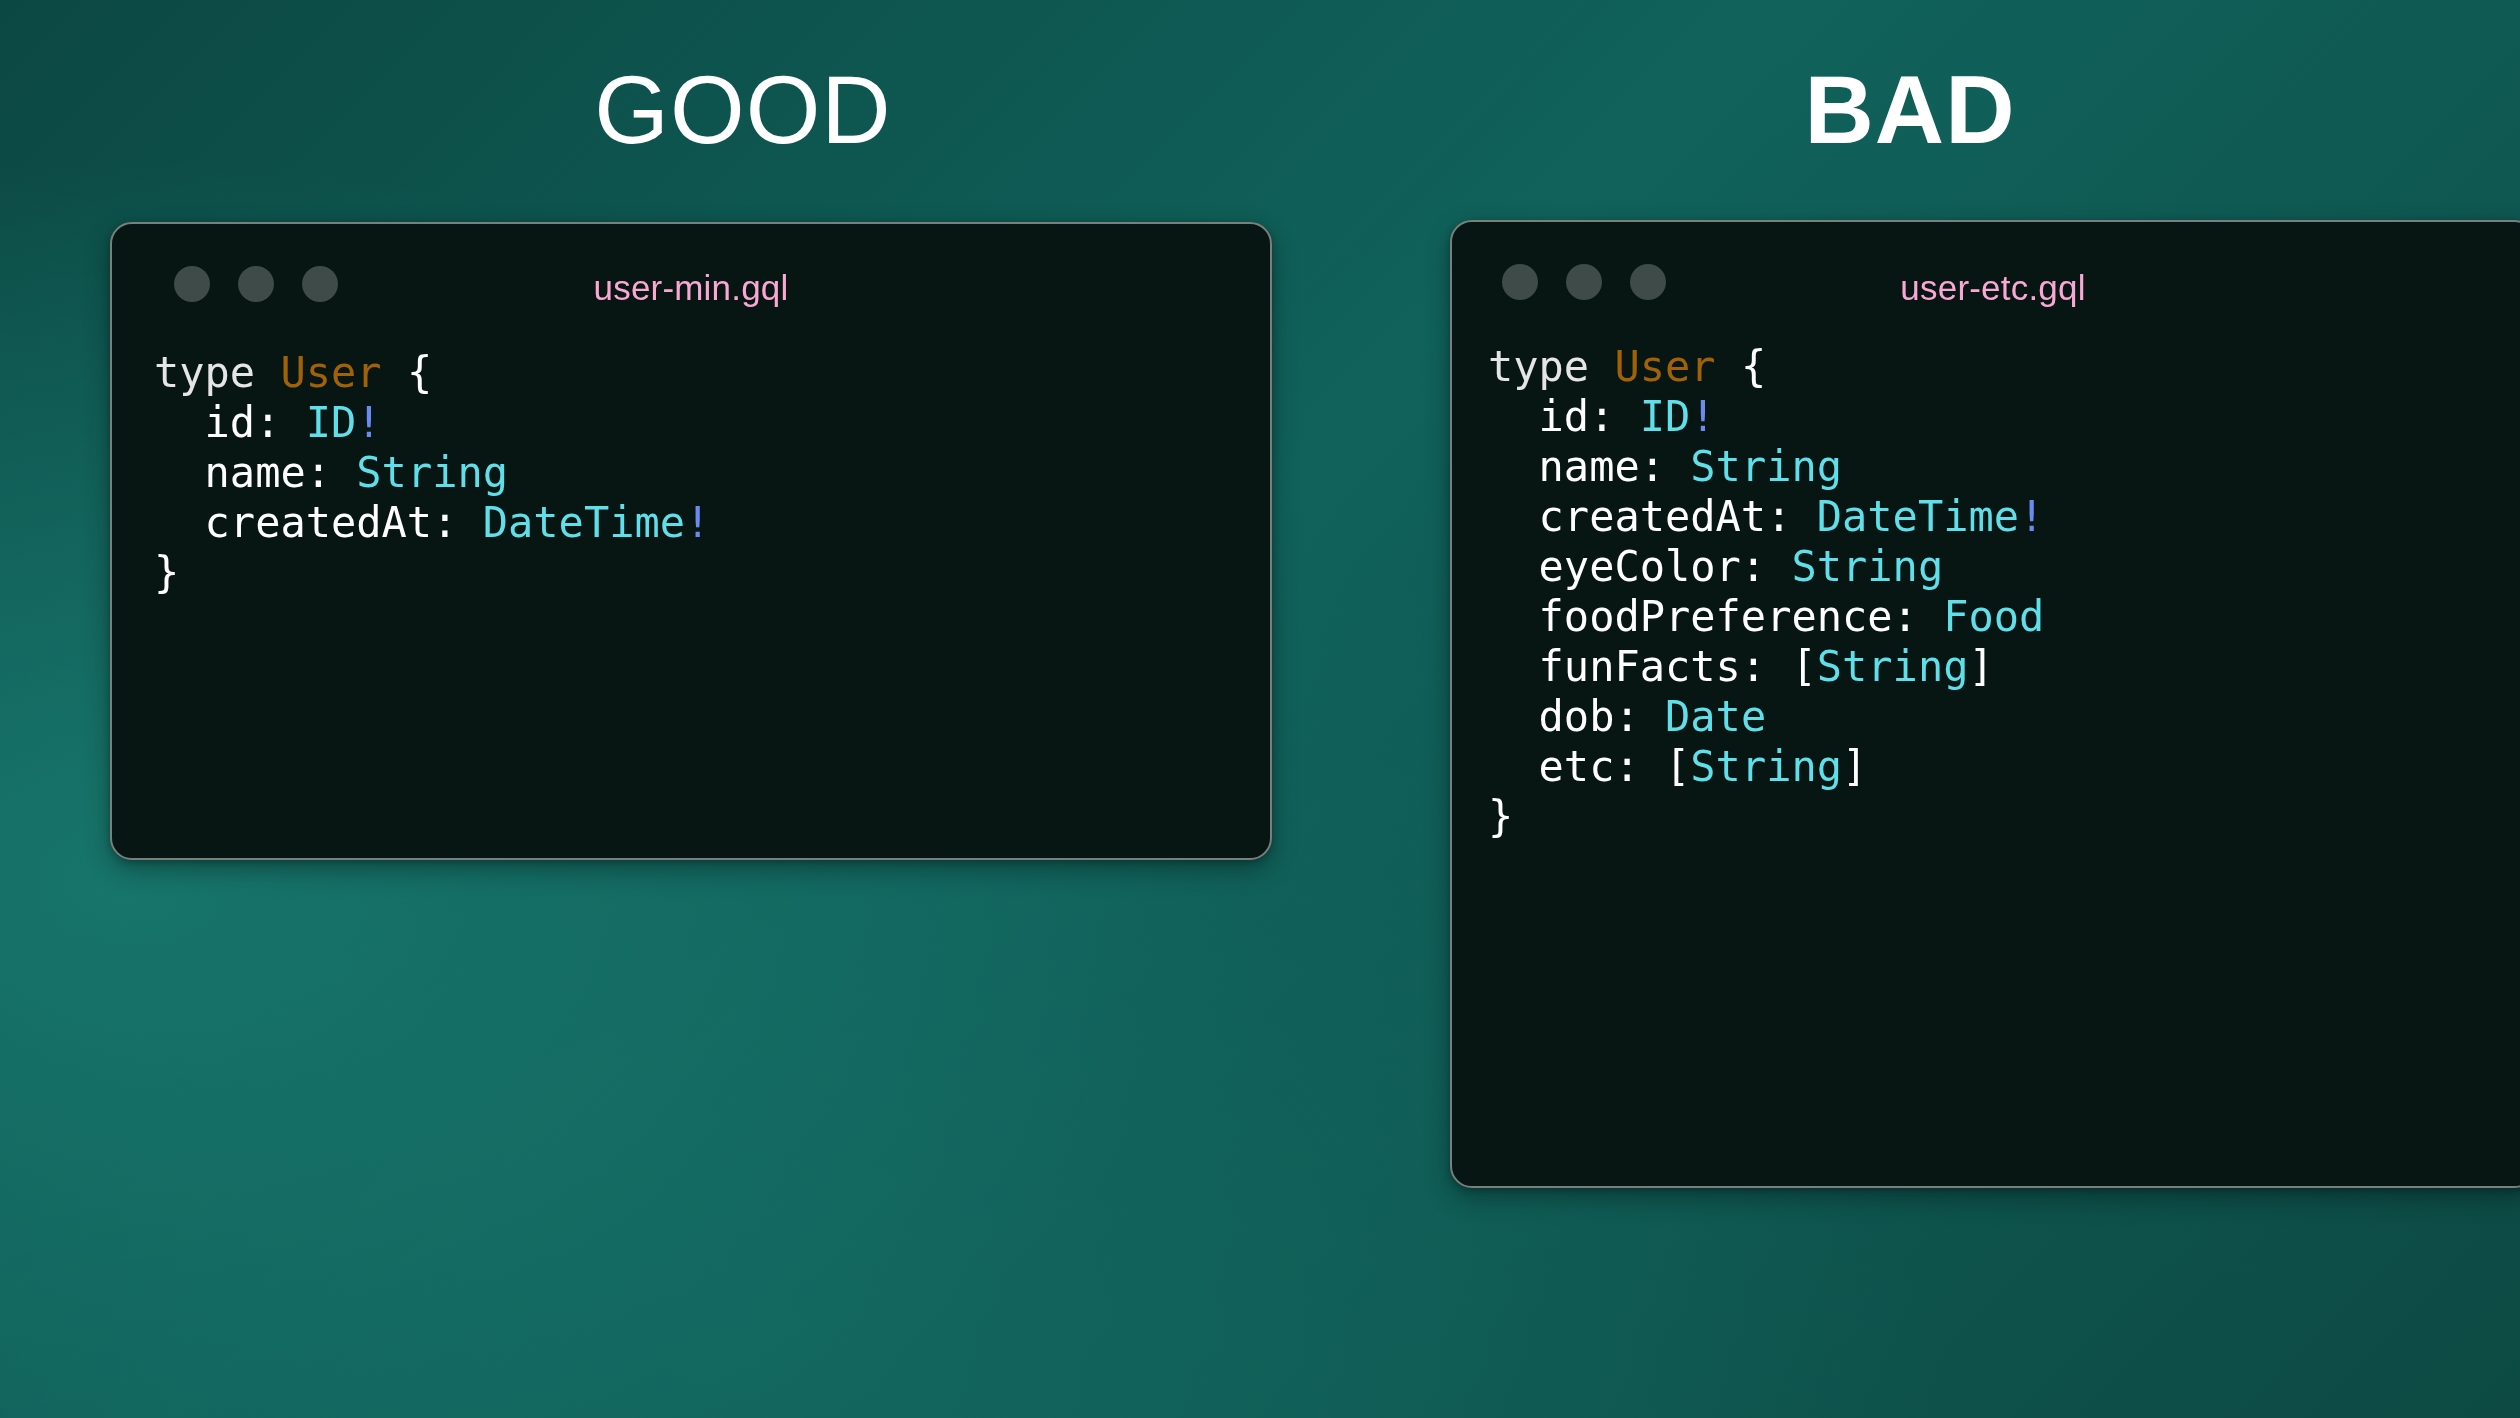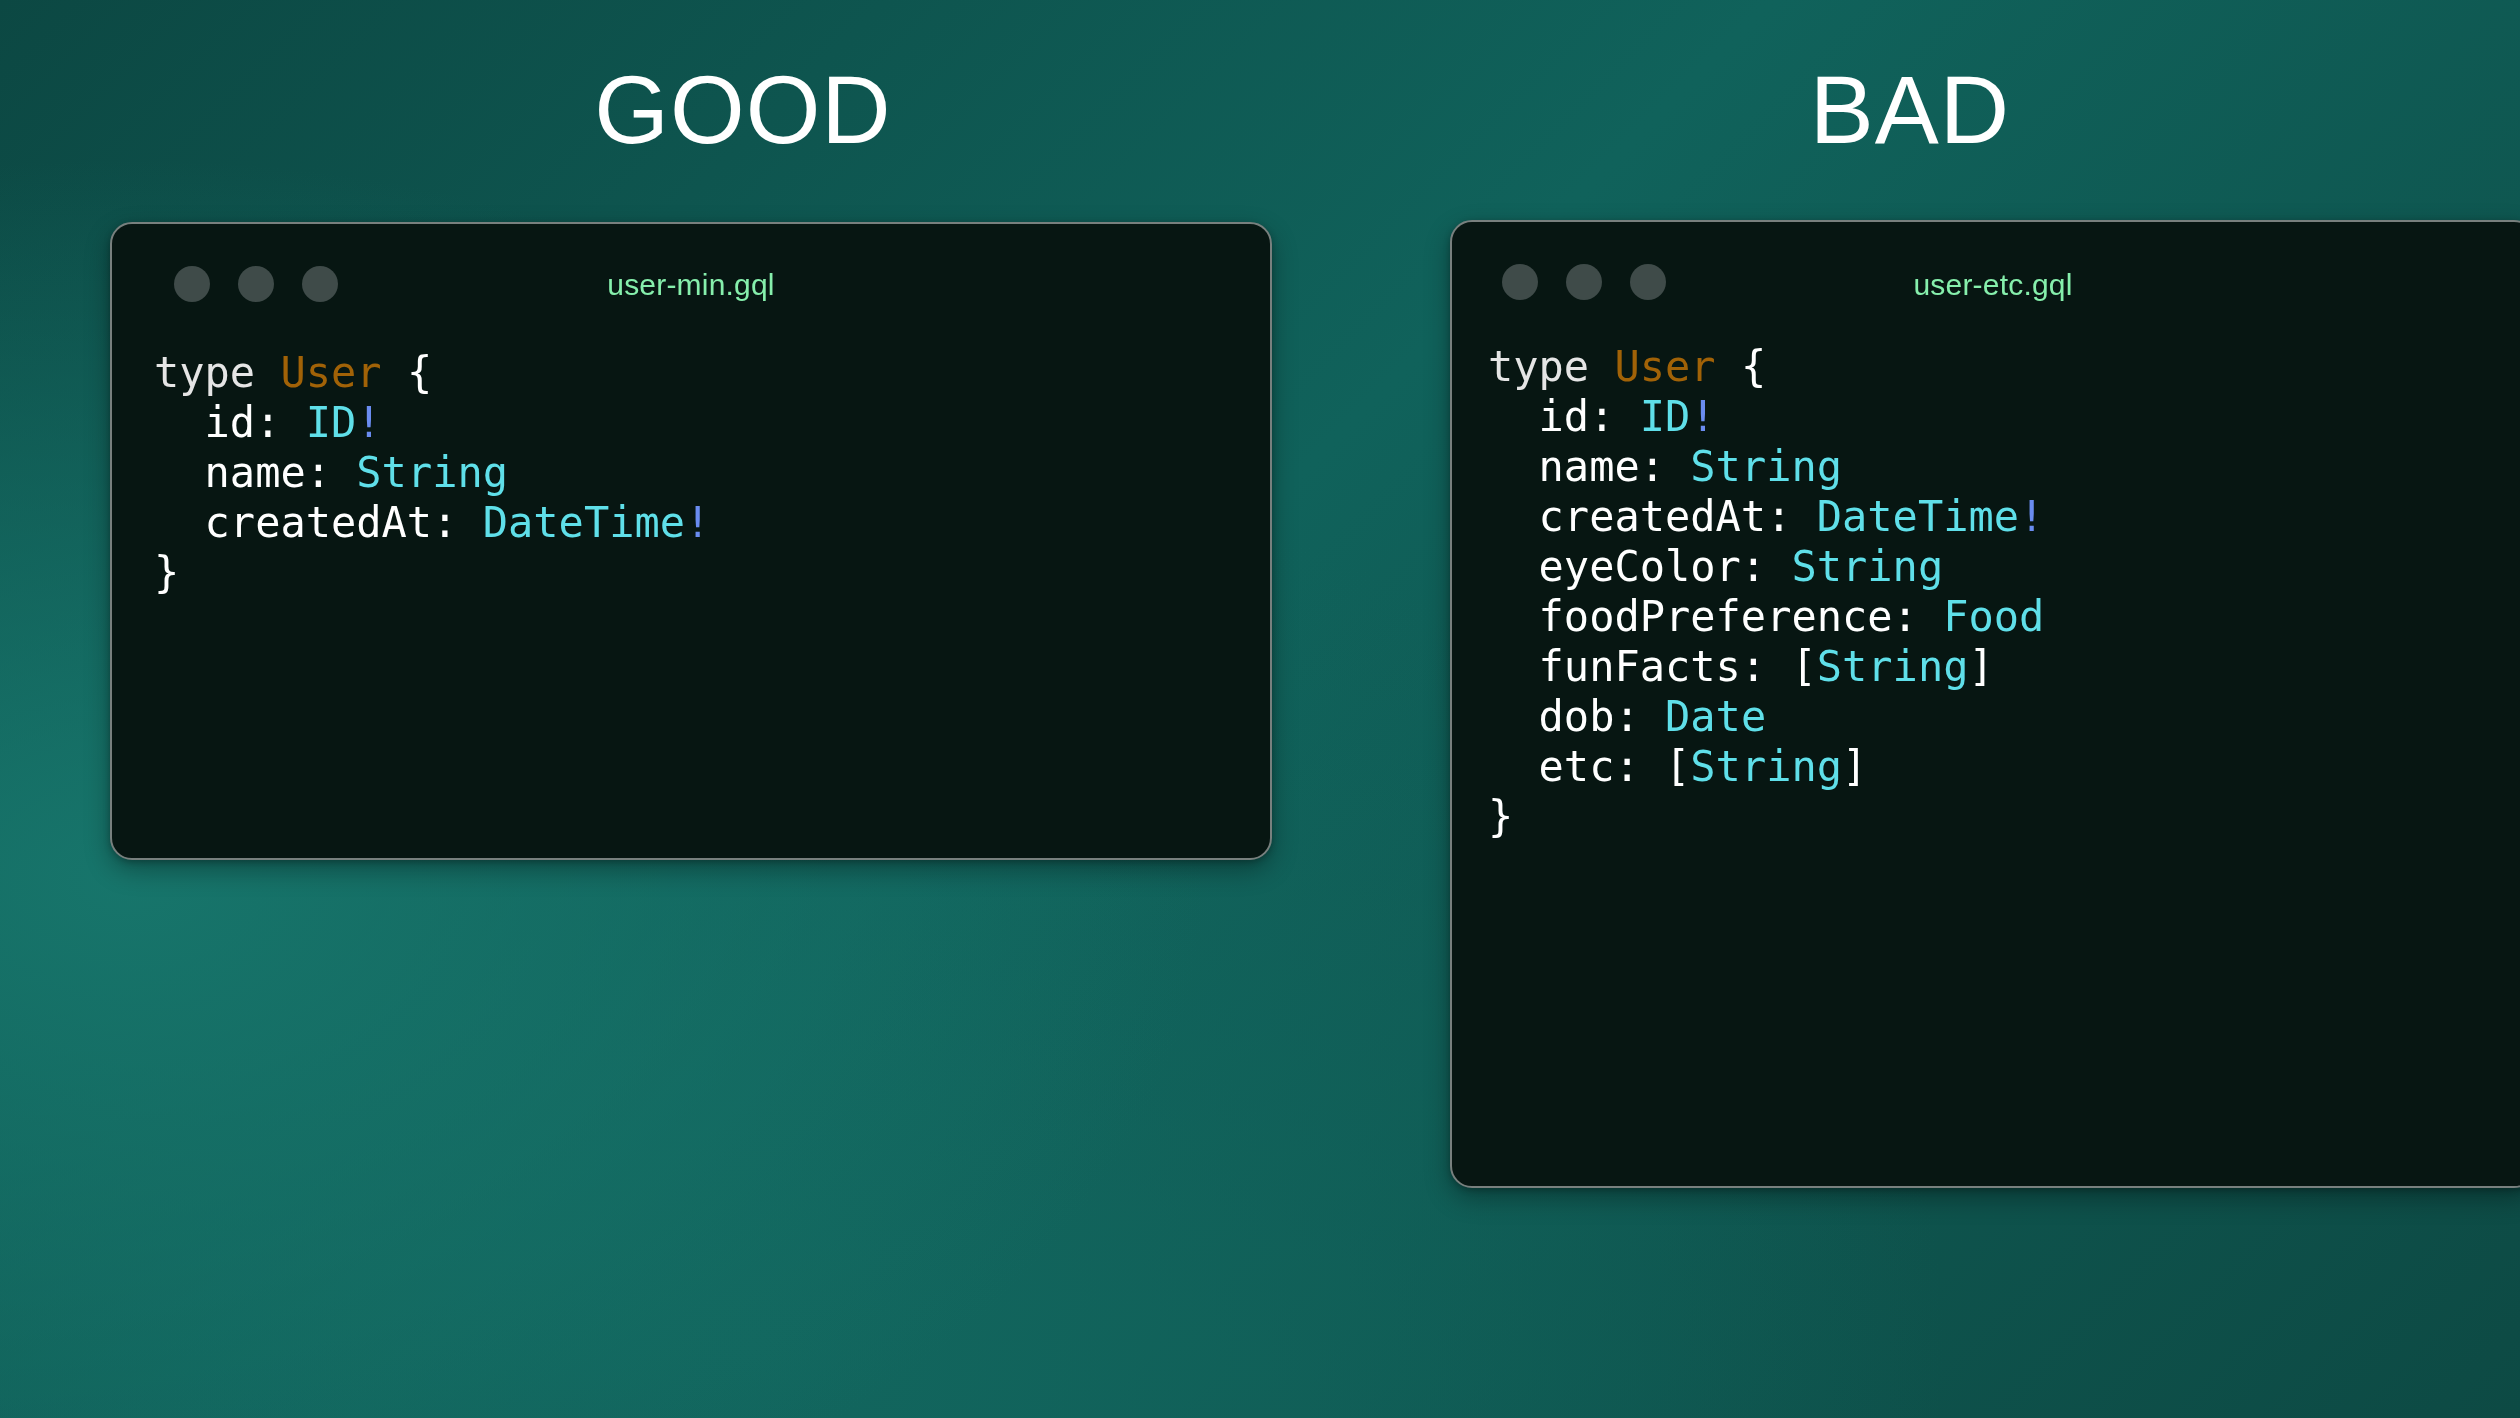--- a/index.html
+++ b/index.html
@@ -34,21 +34,21 @@
     top: 62px;
     color: #ffffff;
     font-size: 96px;
     font-weight: 300;
     letter-spacing: 1px;
     line-height: 1;
     white-space: nowrap;
     text-align: center;
   }
   #heading-good { left: 0; width: 1390px; padding-left: 48px; }
-  #heading-bad  { left: 1310px; width: 1200px; }
+  #heading-bad  { left: 1310px; width: 1200px; font-weight: bold; }
 
   
   .window {
     position: absolute;
     box-sizing: border-box;
     background: #071612;
     border: 2px solid #78807e;
     border-radius: 22px;
     box-shadow:
       0 10px 26px rgba(0, 0, 0, 0.32),
@@ -85,22 +85,22 @@
     height: 36px;
     border-radius: 50%;
     background: #3f4b49;
   }
   .filename {
     position: absolute;
     left: 0;
     right: 0;
     top: 44px;
     text-align: center;
-    color: #86efac;
-    font-size: 30px;
+    color: #f9a8d4;
+    font-size: 35px;
     font-family: "Liberation Sans", sans-serif;
     font-weight: 400;
     letter-spacing: 0.2px;
   }
   #window-bad .dots { left: 50px; }
   #window-bad .filename { top: 46px; }
 
   
   .code {
     font-family: "DejaVu Sans Mono", "Liberation Mono", monospace;

